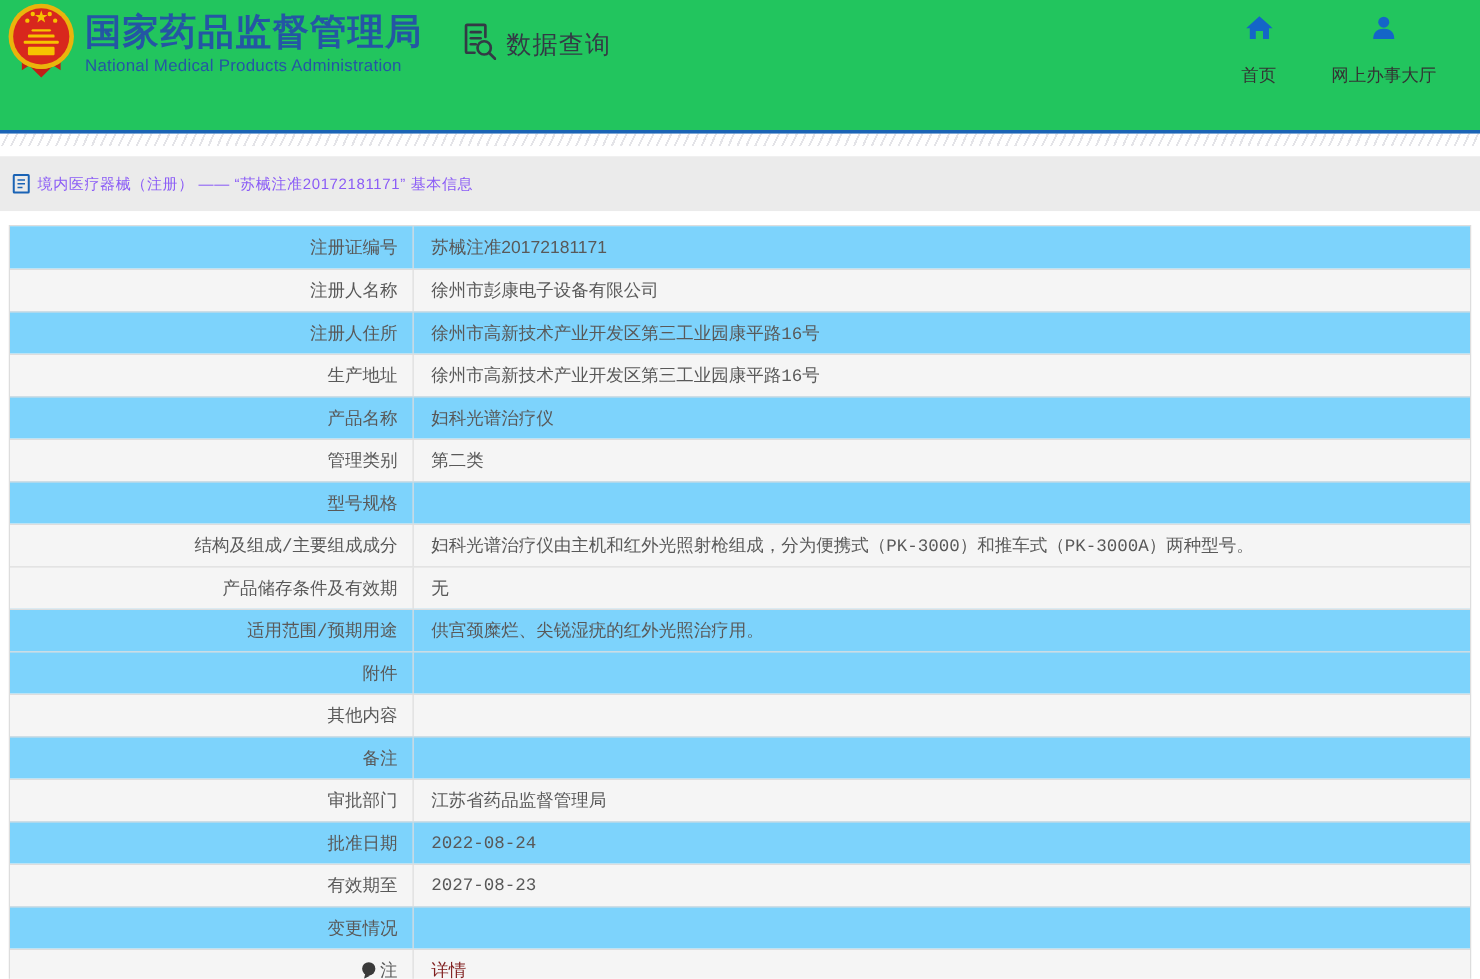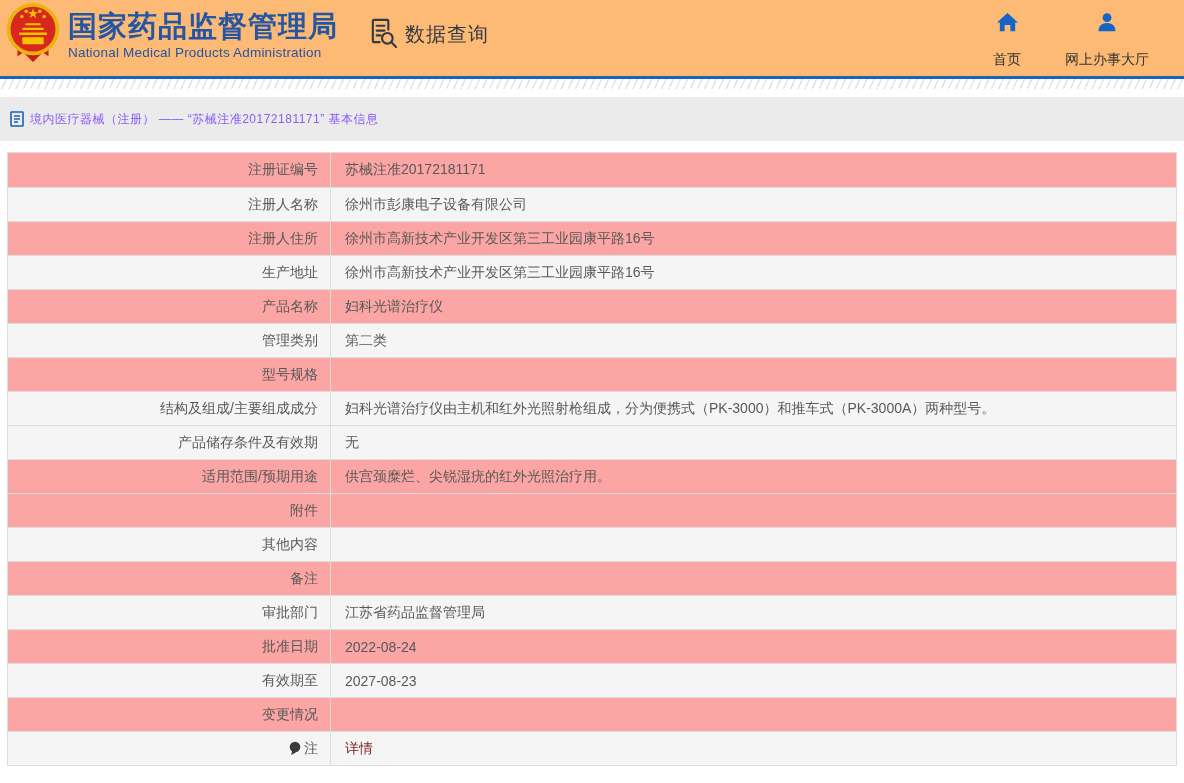--- a/index.html
+++ b/index.html
@@ -6,22 +6,22 @@
   html, body {
     width: 1184px; height: 783px;
     background: #ffffff;
     font-family: "Liberation Sans", "DejaVu Sans", sans-serif;
     overflow: hidden;
   }
 
   
   .site-header {
     position: relative;
-    height: 76px;
-    background: #fdba74;
+    height: 104px;
+    background: #22c55e;
   }
   .emblem {
     position: absolute; left: 5px; top: 2px;
     width: 56px; height: 62px;
   }
   .agency-titles {
     position: absolute; left: 68px; top: 9px;
   }
   .agency-cn {
     font-size: 29px; font-weight: bold; color: #2456a4;
@@ -75,23 +75,23 @@
   
   .detail-table {
     margin-left: 7px;
     width: 1170px;
     border: 1px solid #dddddd;
     background: #ffffff;
   }
   .trow {
     display: flex;
     height: 34px;
-    background: #fca5a5;
-  }
-  .trow + .trow { border-top: 1px solid #dddddd; }
+    background: #7dd3fc;
+  }
+  .trow + .trow { border-top: 1px solid #dddddd; font-family: Liberation Mono, monospace; }
   .trow.alt { background: #f5f5f5; }
   .tlabel {
     width: 323px;
     border-right: 1px solid #dddddd;
     display: flex; align-items: center; justify-content: flex-end;
     padding-right: 12px;
     font-size: 14px; color: #595959;
     gap: 3px;
   }
   .tvalue {

